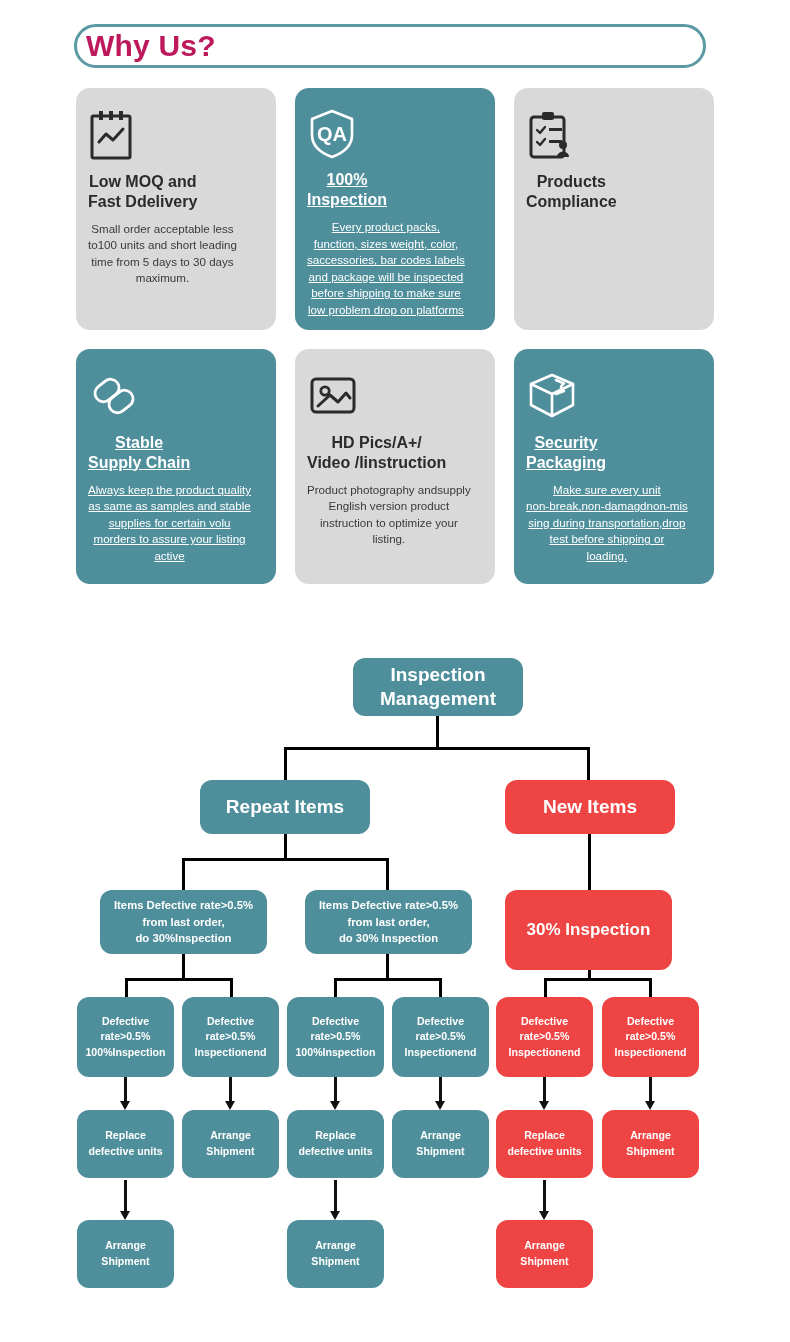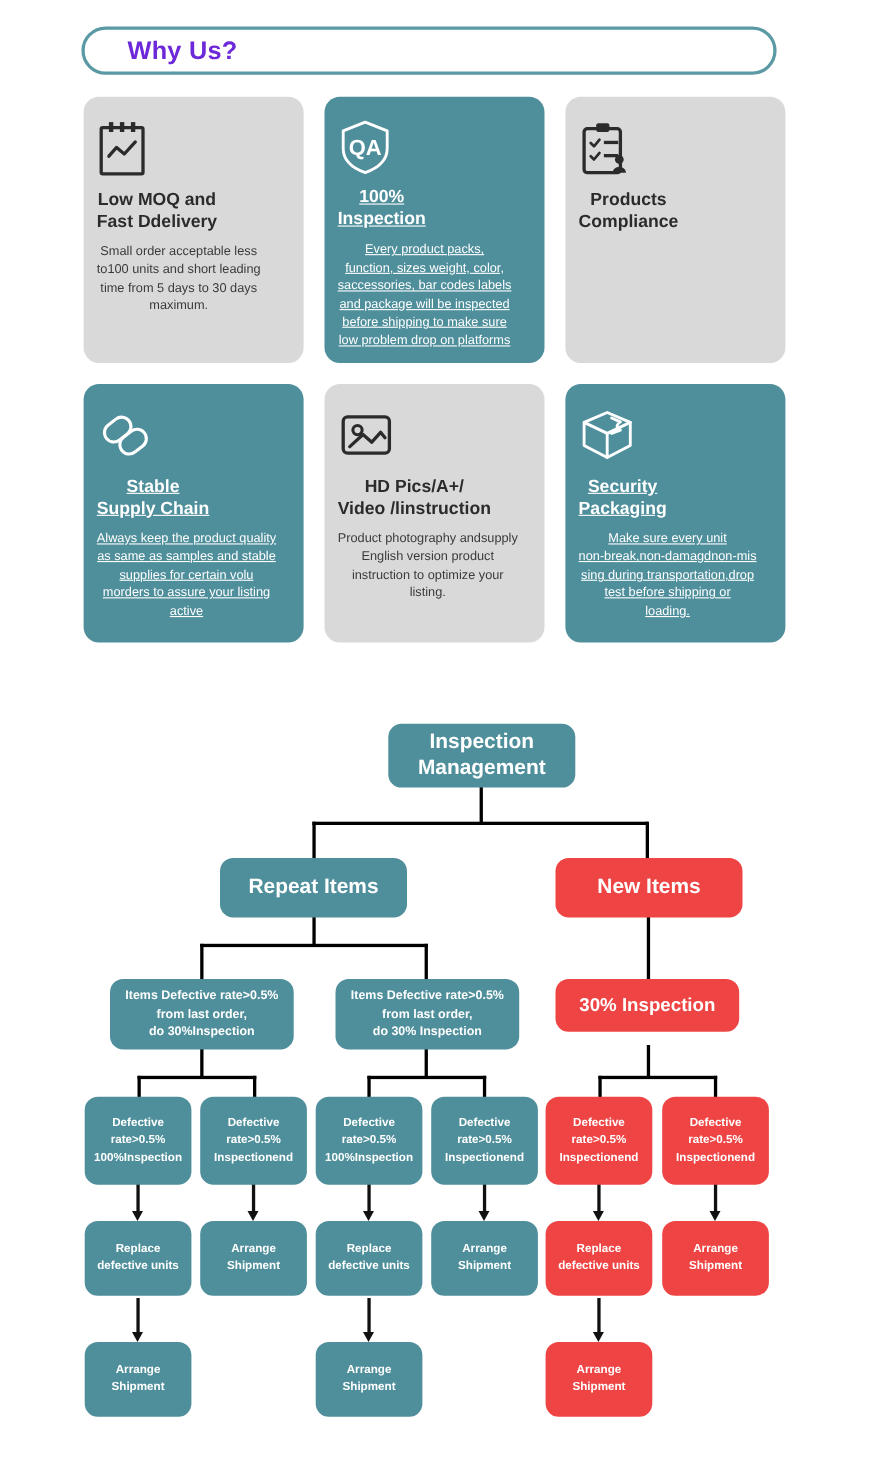--- a/index.html
+++ b/index.html
@@ -14,23 +14,23 @@
   
   .header-bar {
     position: absolute; left: 74px; top: 24px;
     width: 632px; height: 44px;
     border: 3px solid #5b9aa4;
     border-radius: 22px;
     background: #ffffff;
     display: flex; align-items: center;
   }
   .header-title {
-    margin-left: 39px;
-    font-size: 23px; font-weight: bold;
-    color: #6d28d9; letter-spacing: .2px;
+    margin-left: 9px;
+    font-size: 30px; font-weight: bold;
+    color: #be185d; letter-spacing: .2px;
   }
 
   
   .cards {
     position: absolute; left: 76px; top: 88px;
     width: 638px;
     display: grid;
     grid-template-columns: repeat(3, 200px);
     gap: 19px 19px;
   }
@@ -269,21 +269,21 @@
 
     <div class="node teal" style="left:200px; top:140px; width:170px; height:54px; font-size:19px;">Repeat Items</div>
     <div class="node gray" style="left:505px; top:140px; width:170px; height:54px; font-size:19px;">New Items</div>
 
     <div class="node teal" style="left:100px; top:250px; width:167px; height:64px; font-size:11.3px; line-height:1.45;">Items Defective rate&gt;0.5%
 from last order,
 do 30%Inspection</div>
     <div class="node teal" style="left:305px; top:250px; width:167px; height:64px; font-size:11.3px; line-height:1.45;">Items Defective rate&gt;0.5%
 from last order,
 do 30% Inspection</div>
-    <div class="node gray" style="left:505px; top:250px; width:167px; height:48px; font-size:17px;">30% Inspection</div>
+    <div class="node gray" style="left:505px; top:250px; width:167px; height:80px; font-size:17px;">30% Inspection</div>
 
     <div class="node teal" style="left:77px;  top:357px; width:97px; height:80px; font-size:10.6px; line-height:1.42;">Defective
 rate&gt;0.5%
 100%Inspection</div>
     <div class="node teal" style="left:182px; top:357px; width:97px; height:80px; font-size:10.6px; line-height:1.42;">Defective
 rate&gt;0.5%
 Inspectionend</div>
     <div class="node teal" style="left:287px; top:357px; width:97px; height:80px; font-size:10.6px; line-height:1.42;">Defective
 rate&gt;0.5%
 100%Inspection</div>

